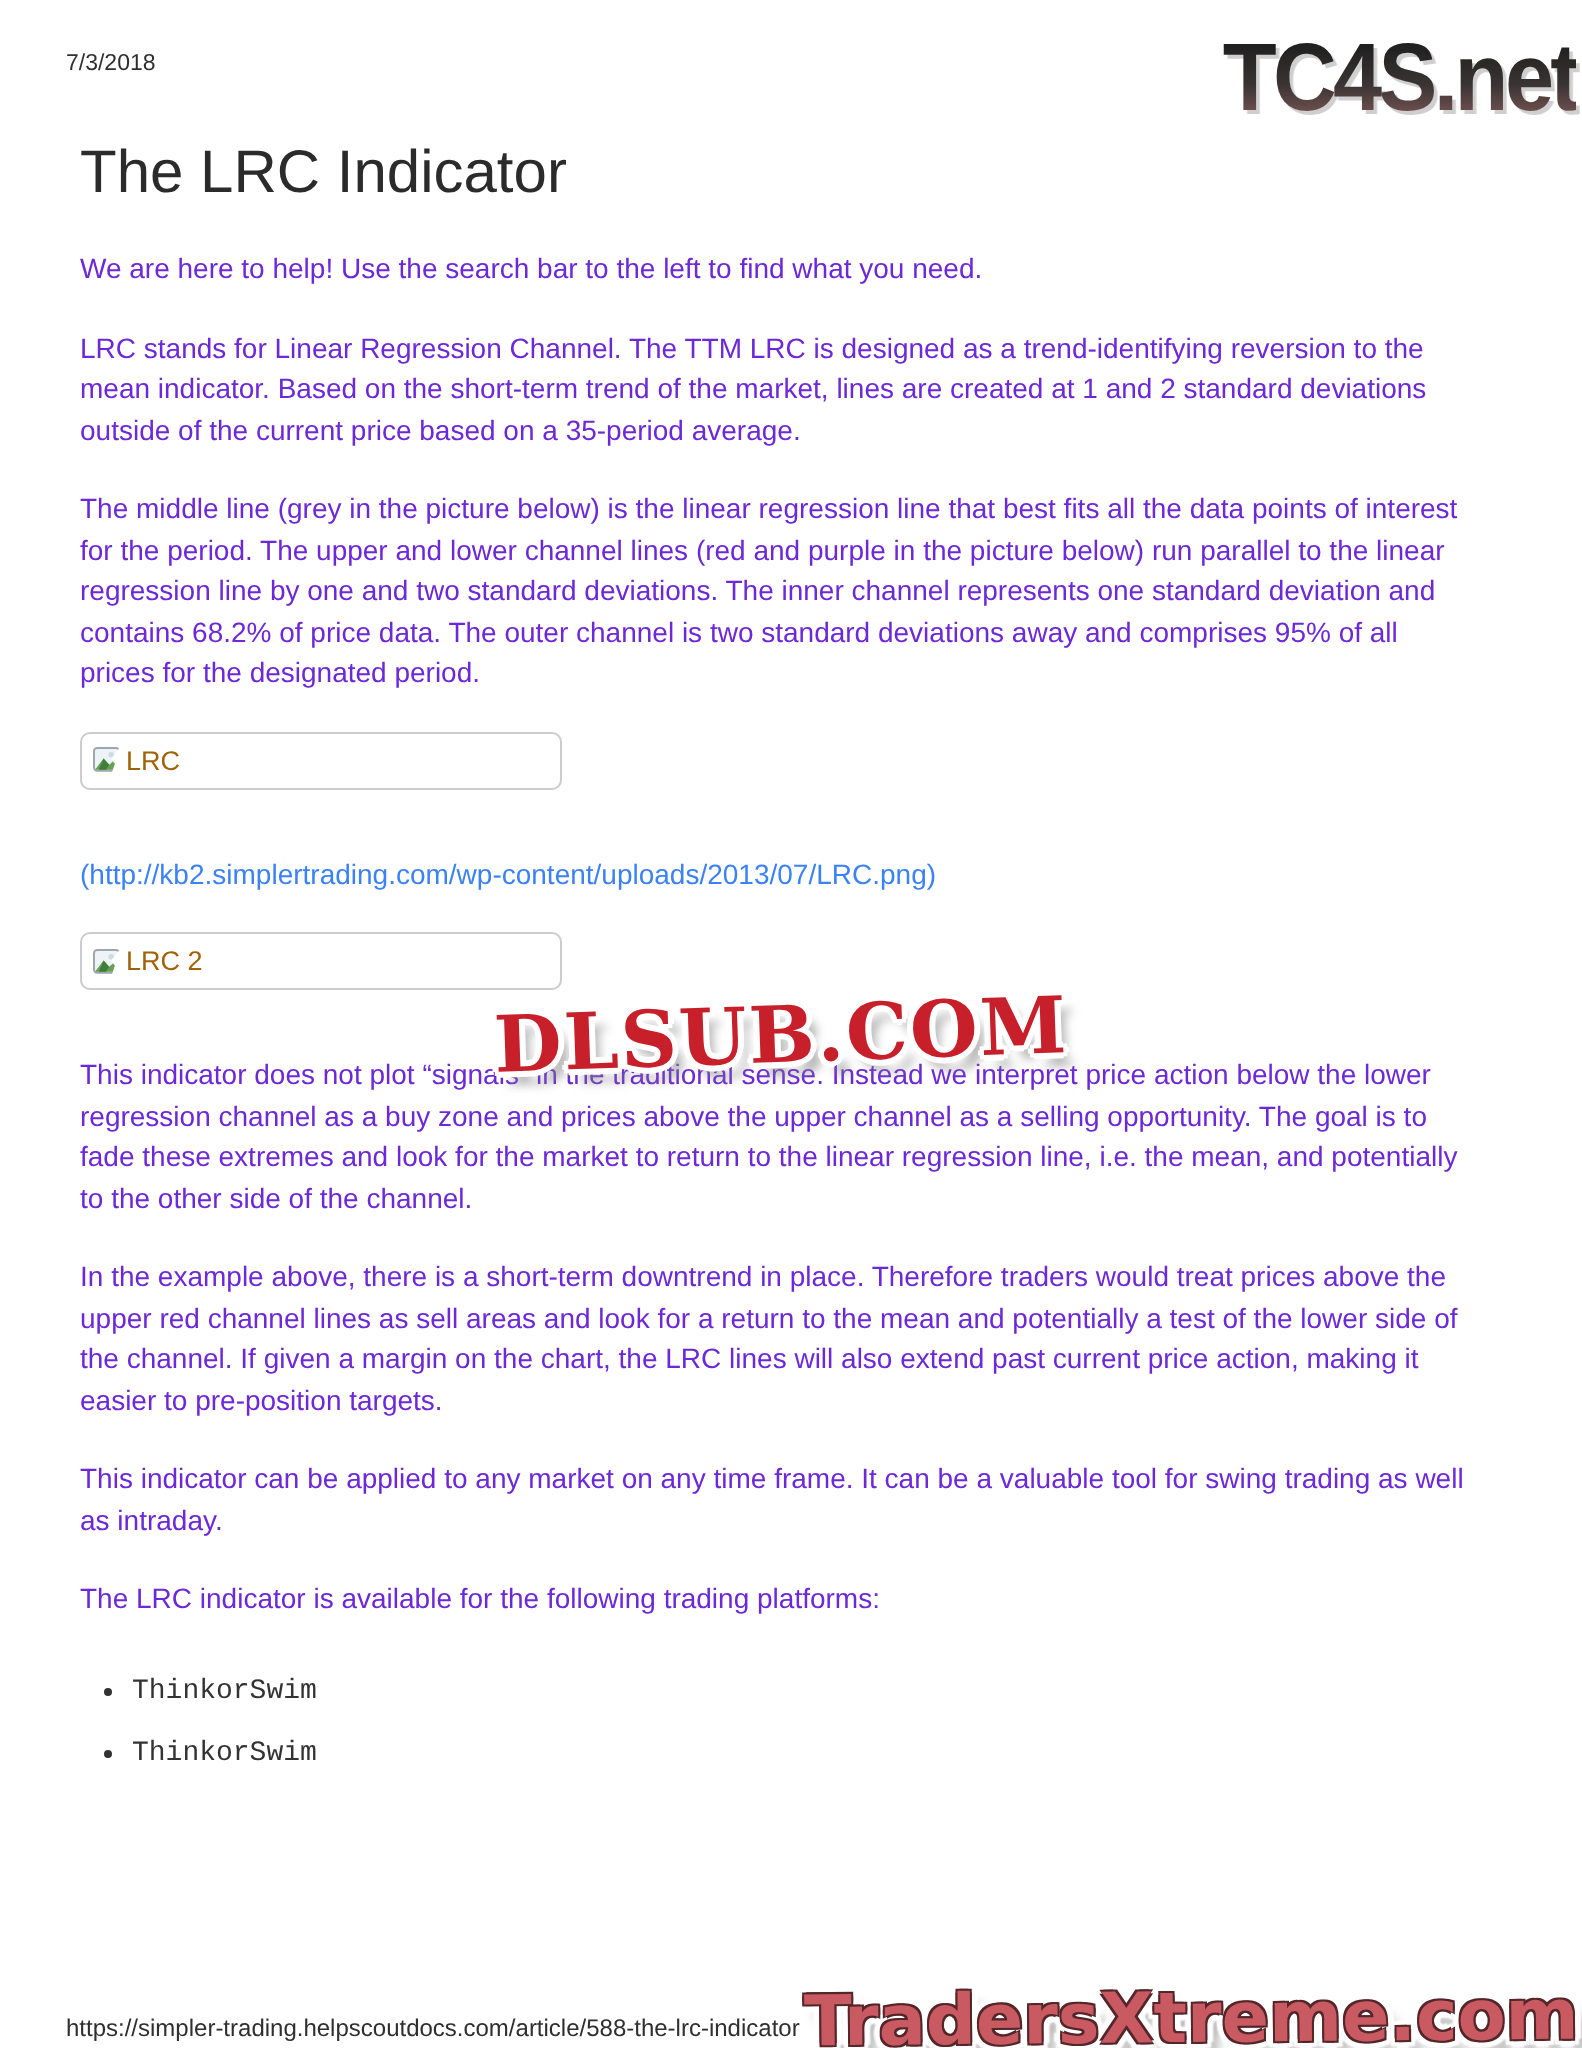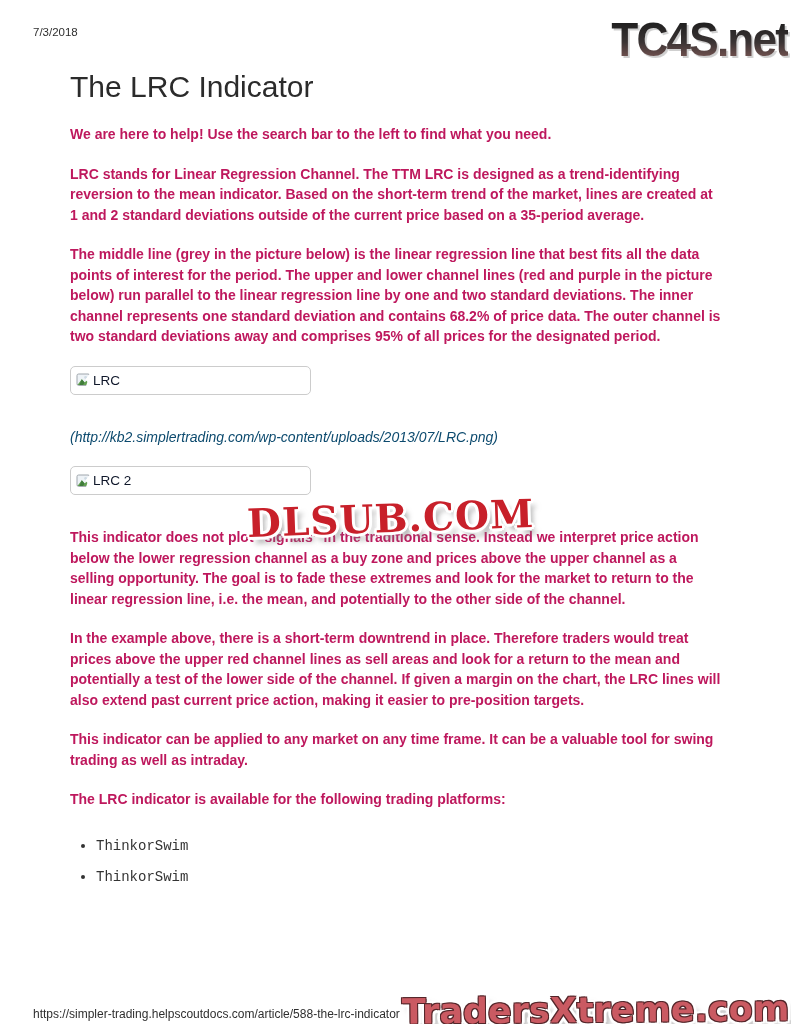--- a/index.html
+++ b/index.html
@@ -39,57 +39,55 @@
     background: linear-gradient(to bottom, #1f1f1f 18%, #3a3434 55%, #8a5f5c 95%);
     -webkit-background-clip: text;
     background-clip: text;
     color: transparent;
     -webkit-text-fill-color: transparent;
     filter: drop-shadow(2px 2px 0px #cfcfcf);
     z-index: 5;
   }
 
   
-  .content { padding: 0 70px; }
+  .content { padding: 0 40px; }
   h1.article-title {
     margin-top: 58px;
     margin-bottom: 20px;
     font-size: 30px;
     font-weight: 400;
     color: #2b2b2b;
     letter-spacing: 0px;
   }
   p.body-text {
     margin: 19px 0;
     font-size: 14px;
     line-height: 20.5px;
-    color: #be185d;
+    color: #6d28d9;
     max-width: 700px;
-    font-weight: bold;
   }
   p.img-link {
     margin: 16px 0 19px 0;
     font-size: 14px;
     line-height: 20.5px;
-    color: #0c4a6e;
-    font-style: italic;
+    color: #3b82f6;
   }
 
   .img-box {
     margin: 15px 0 32px 0;
     width: 241px;
     height: 29px;
     border: 1px solid #cccccc;
     border-radius: 5px;
     background: #ffffff;
     display: flex;
     align-items: center;
     padding-left: 5px;
   }
-  .img-box .alt-label { font-size: 13.5px; color: #0f172a; margin-left: 1px; }
+  .img-box .alt-label { font-size: 13.5px; color: #a16207; margin-left: 1px; }
   .broken-icon { width: 16px; height: 16px; flex: 0 0 16px; }
 
   .platforms-list {
     margin: 26px 0 0 26px;
     font-size: 14px;
     color: #333;
     font-family: Liberation Mono, monospace;
   }
   .platforms-list li { margin-bottom: 11px; line-height: 20.5px; }
 

